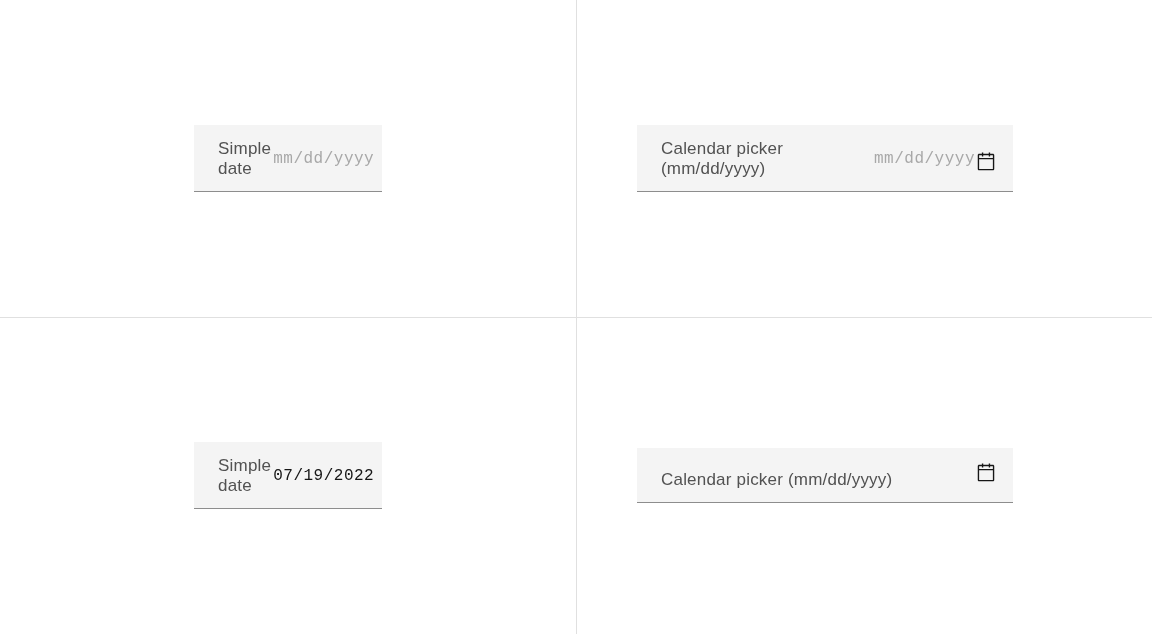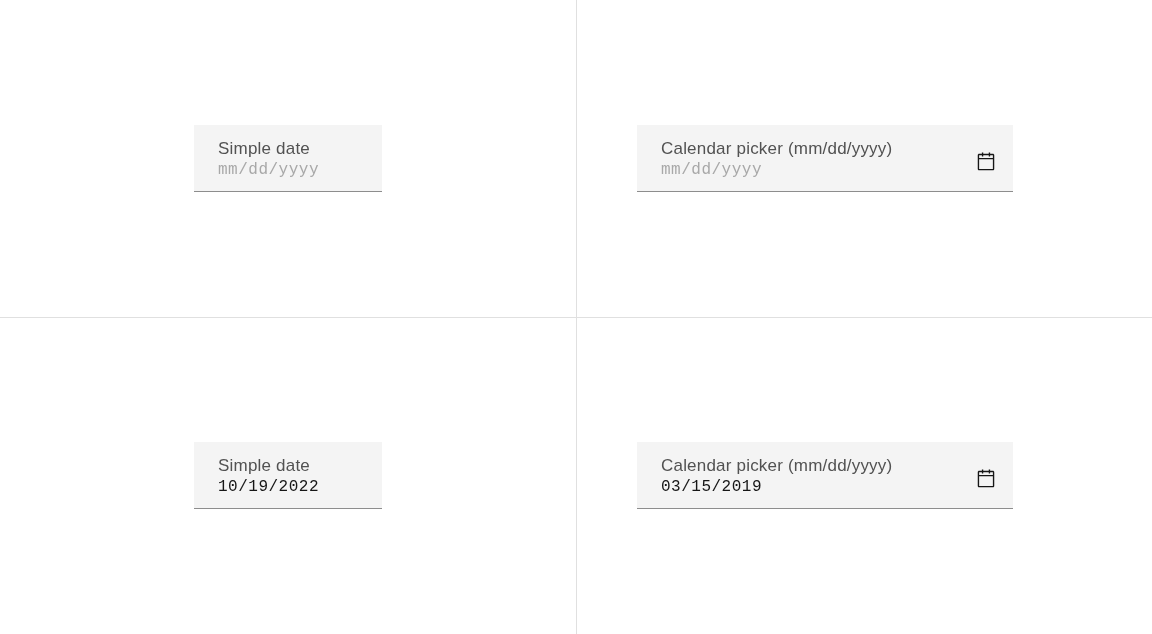--- a/index.html
+++ b/index.html
@@ -55,22 +55,23 @@
       justify-content: space-between;
     }
     .field-narrow {
       width: 188px;
     }
     .field-wide {
       width: 376px;
     }
     .field-content {
       display: flex;
-      flex-direction: column;
+      flex-direction: row;
       gap: 2px;
+      align-items: center;
     }
     .field-label {
       font-size: 17px;
       color: #525252;
       font-weight: 400;
       letter-spacing: 0.2px;
     }
     .field-value {
       font-family: "SFMono-Regular", Consolas, "Liberation Mono", Menlo, monospace;
       font-size: 16px;
@@ -114,30 +115,29 @@
           <path d="M26,4h-4V2h-2v2h-8V2h-2v2H6C4.9,4,4,4.9,4,6v20c0,1.1,0.9,2,2,2h20c1.1,0,2-0.9,2-2V6C28,4.9,27.1,4,26,4z M26,26H6V12h20V26z M26,10H6V6h4v2h2V6h8v2h2V6h4V10z"></path>
         </svg>
       </span>
     </div>
   </div>
 
   <div class="cell">
     <div class="field field-narrow">
       <div class="field-content">
         <span class="field-label">Simple date</span>
-        <span class="field-value">10/19/2022</span>
+        <span class="field-value">07/19/2022</span>
       </div>
     </div>
   </div>
 
   <div class="cell">
     <div class="field field-wide">
       <div class="field-content">
         <span class="field-label">Calendar picker (mm/dd/yyyy)</span>
-        <span class="field-value">03/15/2019</span>
       </div>
       <span class="field-icon">
         <svg class="calendar-svg" viewBox="0 0 32 32">
           <path d="M26,4h-4V2h-2v2h-8V2h-2v2H6C4.9,4,4,4.9,4,6v20c0,1.1,0.9,2,2,2h20c1.1,0,2-0.9,2-2V6C28,4.9,27.1,4,26,4z M26,26H6V12h20V26z M26,10H6V6h4v2h2V6h8v2h2V6h4V10z"></path>
         </svg>
       </span>
     </div>
   </div>
 
 </div>

